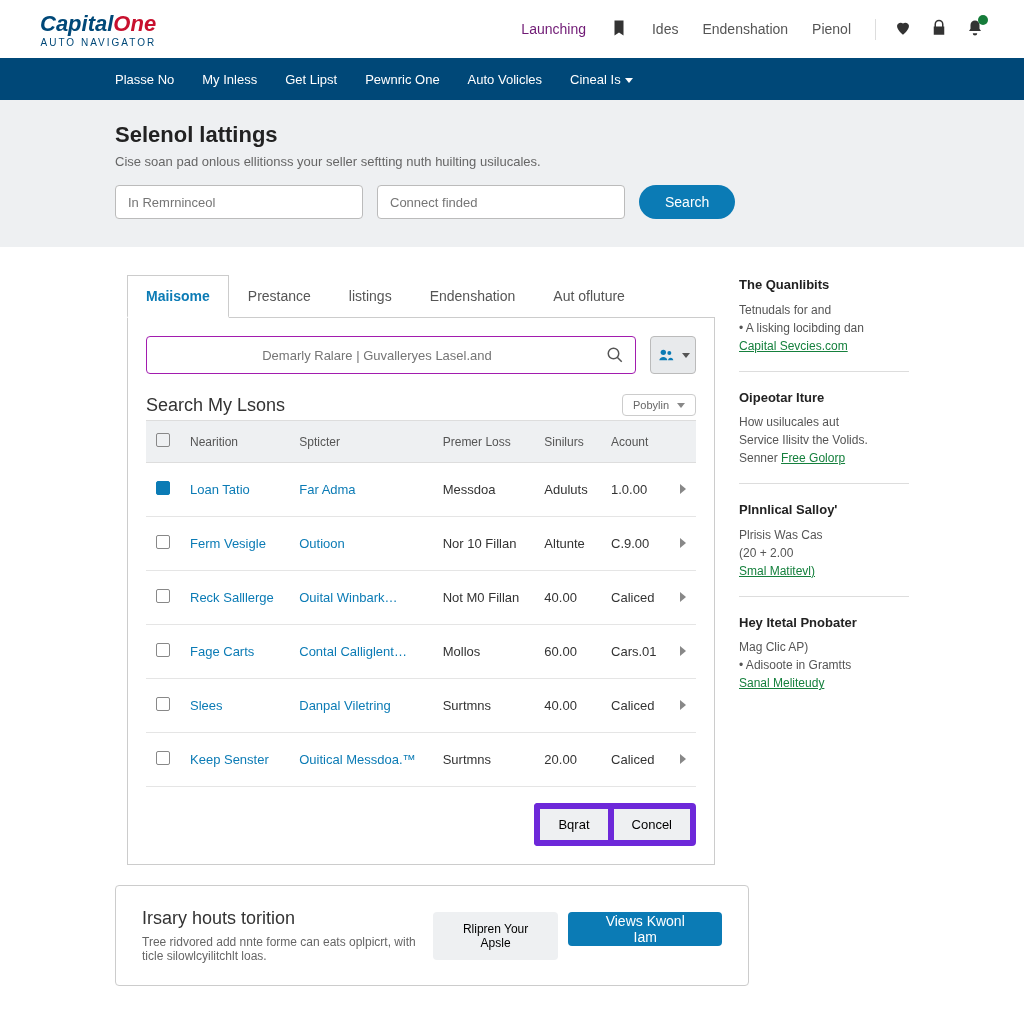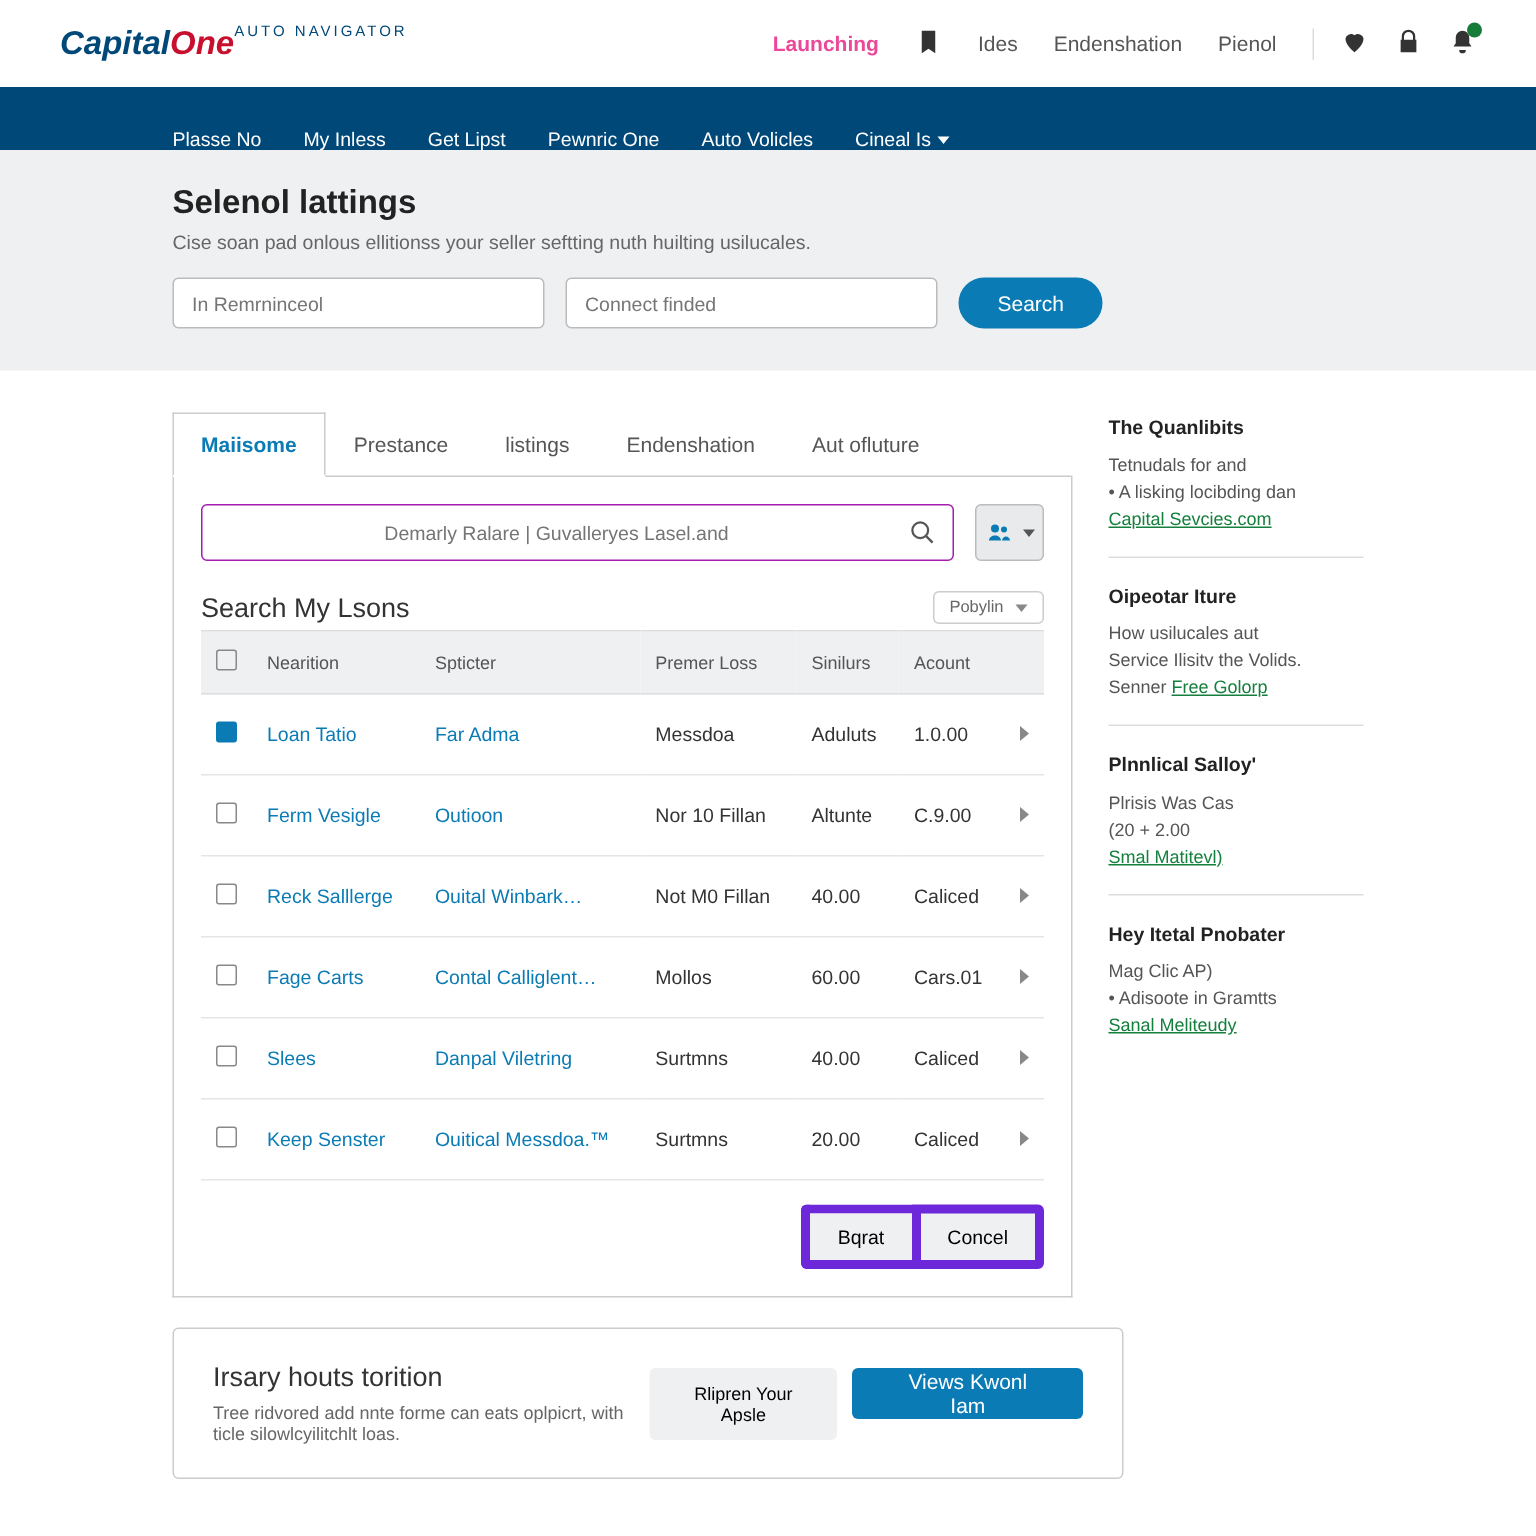--- a/index.html
+++ b/index.html
@@ -1,39 +1,39 @@
 <!DOCTYPE html>
 <html><head>
 <meta charset="utf-8">
 <style>
 * { box-sizing: border-box; margin: 0; padding: 0; }
 body { font-family: -apple-system, BlinkMacSystemFont, "Segoe UI", Arial, sans-serif; background: #fff; color: #333; font-size: 14px; }
 .top-header { display: flex; align-items: center; justify-content: space-between; padding: 0 40px; height: 58px; }
-.logo-wrap { display: flex; flex-direction: row; }
+.logo-wrap { display: flex; flex-direction: column; }
 .logo-main { font-size: 22px; font-weight: 700; color: #004878; font-style: italic; }
 .logo-red { color: #c8102e; }
 .logo-sub { font-size: 10px; letter-spacing: 2px; color: #004878; text-align: right; }
 .top-nav { display: flex; align-items: center; gap: 24px; }
 .top-nav a { color: #555; text-decoration: none; font-size: 14px; }
-.top-nav a.act { color: #ec4899; font-weight: 700; }
+.top-nav a.act { color: #701a75; font-weight: 400; }
 .top-icons { display: flex; align-items: center; gap: 18px; padding-left: 18px; border-left: 1px solid #ddd; }
 .icon-shape { width: 18px; height: 18px; display: inline-block; }
 .bell-dot { position: relative; }
 .bell-dot::after { content: ''; position: absolute; top: -4px; right: -4px; width: 10px; height: 10px; background: #167c3a; border-radius: 50%; }
-.nav-bar { background: #004878; height: 42px; display: flex; align-items: flex-end; padding: 0 115px; gap: 28px; }
+.nav-bar { background: #004878; height: 42px; display: flex; align-items: center; padding: 0 115px; gap: 28px; }
 .nav-bar a { color: #fff; text-decoration: none; font-size: 13px; }
 .chev-down { display: inline-block; width: 0; height: 0; border-left: 4px solid transparent; border-right: 4px solid transparent; border-top: 5px solid #fff; margin-left: 4px; vertical-align: middle; }
 .hero { background: #eef0f2; padding: 22px 115px 28px; }
 .hero h1 { font-size: 22px; font-weight: 600; color: #222; margin-bottom: 6px; }
 .hero p { font-size: 13px; color: #666; margin-bottom: 16px; }
 .hero-row { display: flex; gap: 14px; }
 .inp { flex: 1; height: 34px; border: 1px solid #bbb; border-radius: 4px; padding: 0 12px; font-size: 13px; }
 .btn-primary { background: #0b7bb5; color: #fff; border: none; border-radius: 17px; padding: 0 26px; height: 34px; font-size: 14px; cursor: pointer; }
 .btn-primary.sq { border-radius: 4px; }
-.main-wrap { display: flex; padding: 28px 115px 0; gap: 24px; }
+.main-wrap { display: flex; padding: 28px 115px 0; gap: 24px; margin-left: 12px; }
 .main-col { flex: 1; }
 .side-col { width: 170px; }
 .tabs { display: flex; border-bottom: 1px solid #ccc; }
 .tab { padding: 12px 18px; font-size: 14px; color: #555; cursor: pointer; border: 1px solid transparent; border-bottom: none; }
 .tab.active { color: #0b7bb5; font-weight: 600; border: 1px solid #ccc; border-bottom: 2px solid #fff; margin-bottom: -1px; background: #fff; }
 .panel { border: 1px solid #ccc; border-top: none; padding: 18px; }
 .search-row { display: flex; gap: 14px; margin-bottom: 20px; }
 .search-box { flex: 1; position: relative; }
 .search-box input { width: 100%; height: 38px; border: 1px solid #a21caf; border-radius: 4px; padding: 0 40px 0 12px; font-size: 13px; text-align: center; }
 .search-ico { position: absolute; right: 12px; top: 10px; }

